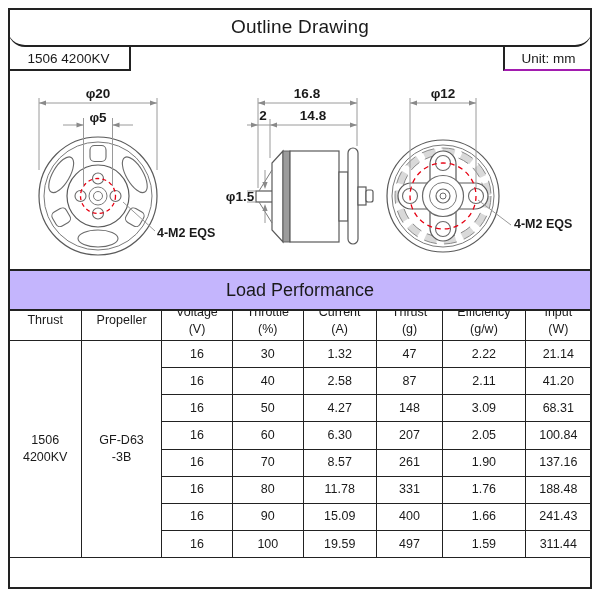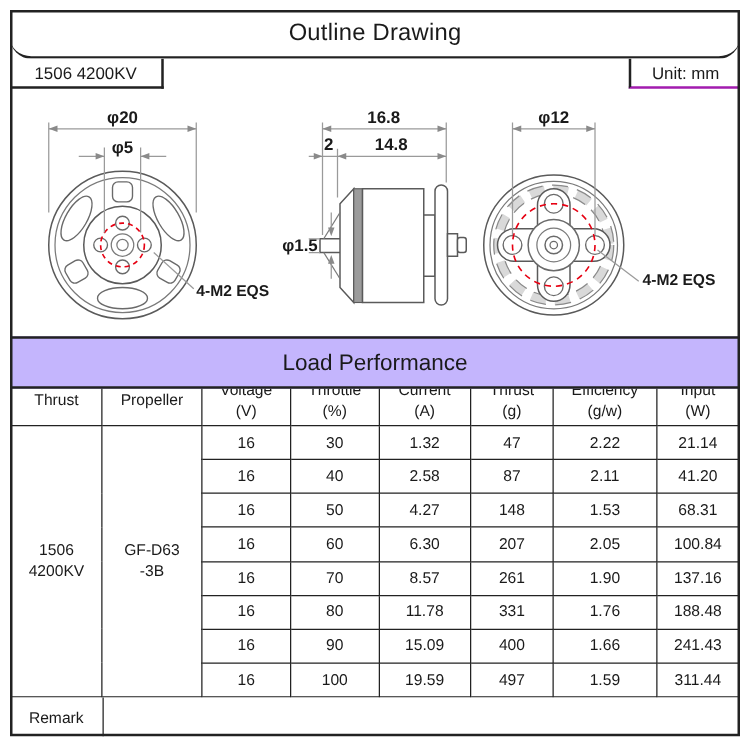--- a/index.html
+++ b/index.html
@@ -244,21 +244,21 @@
       <td>2.58</td>
       <td>87</td>
       <td>2.11</td>
       <td>41.20</td>
     </tr>
     <tr>
       <td>16</td>
       <td>50</td>
       <td>4.27</td>
       <td>148</td>
-      <td>1.53</td>
+      <td>3.09</td>
       <td>68.31</td>
     </tr>
     <tr>
       <td>16</td>
       <td>60</td>
       <td>6.30</td>
       <td>207</td>
       <td>2.05</td>
       <td>100.84</td>
     </tr>
@@ -291,16 +291,15 @@
       <td>100</td>
       <td>19.59</td>
       <td>497</td>
       <td>1.59</td>
       <td>311.44</td>
     </tr>
   </tbody>
 </table>
 
 <div class="abs" id="remark">
-  <div class="r-label">Remark</div>
 </div>
 
 <div class="abs" id="frame"></div>
 
 </body></html>

